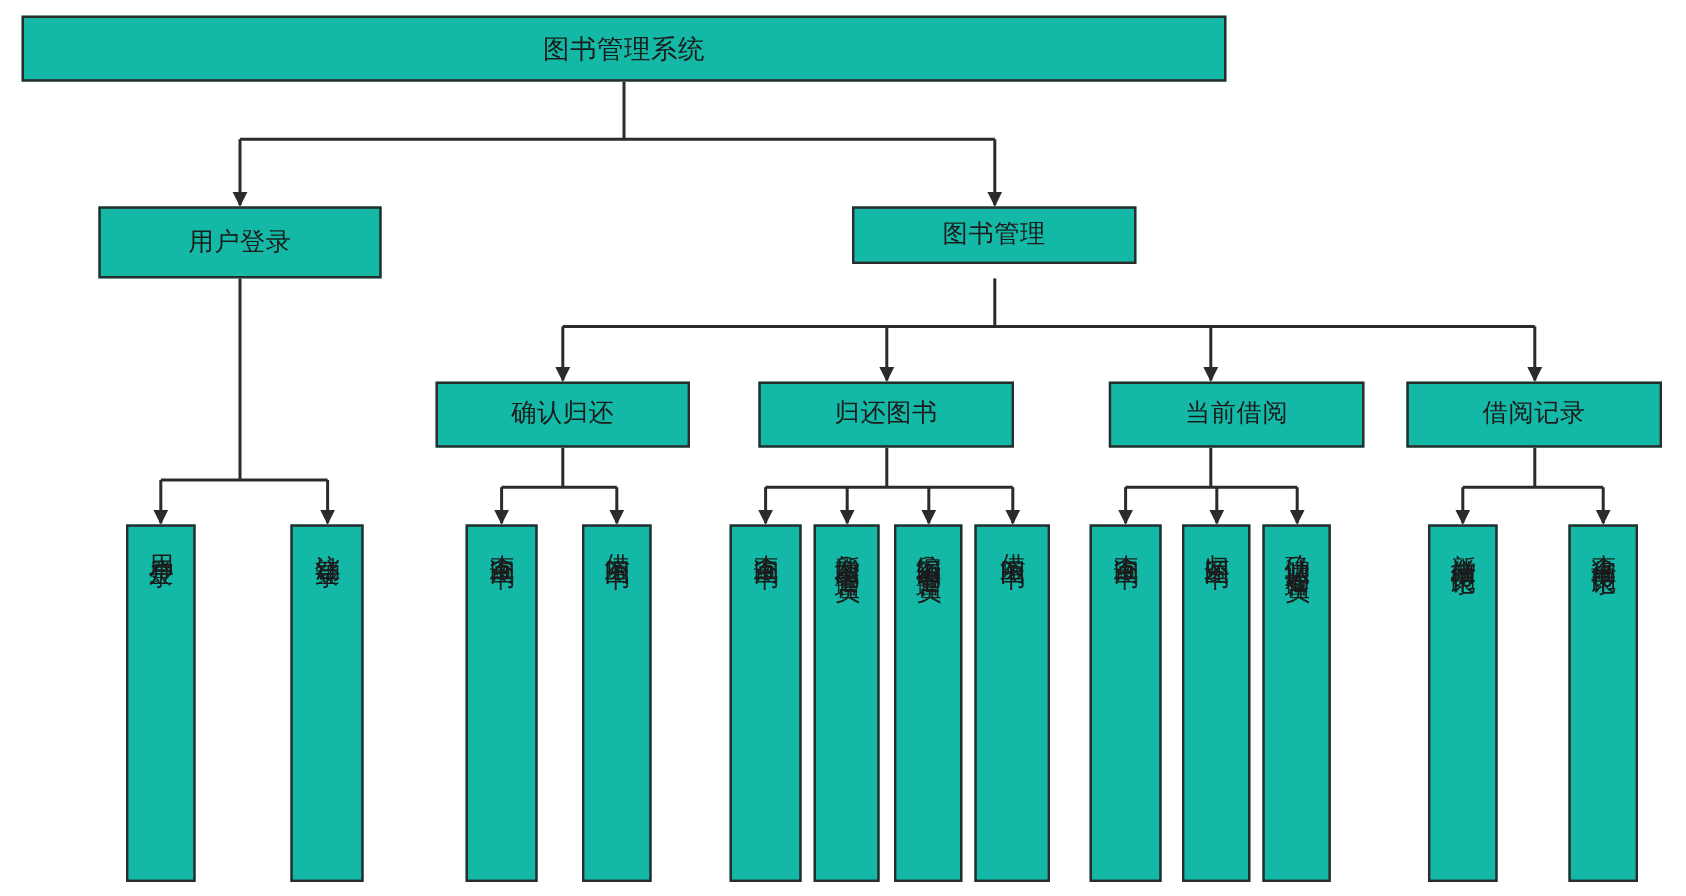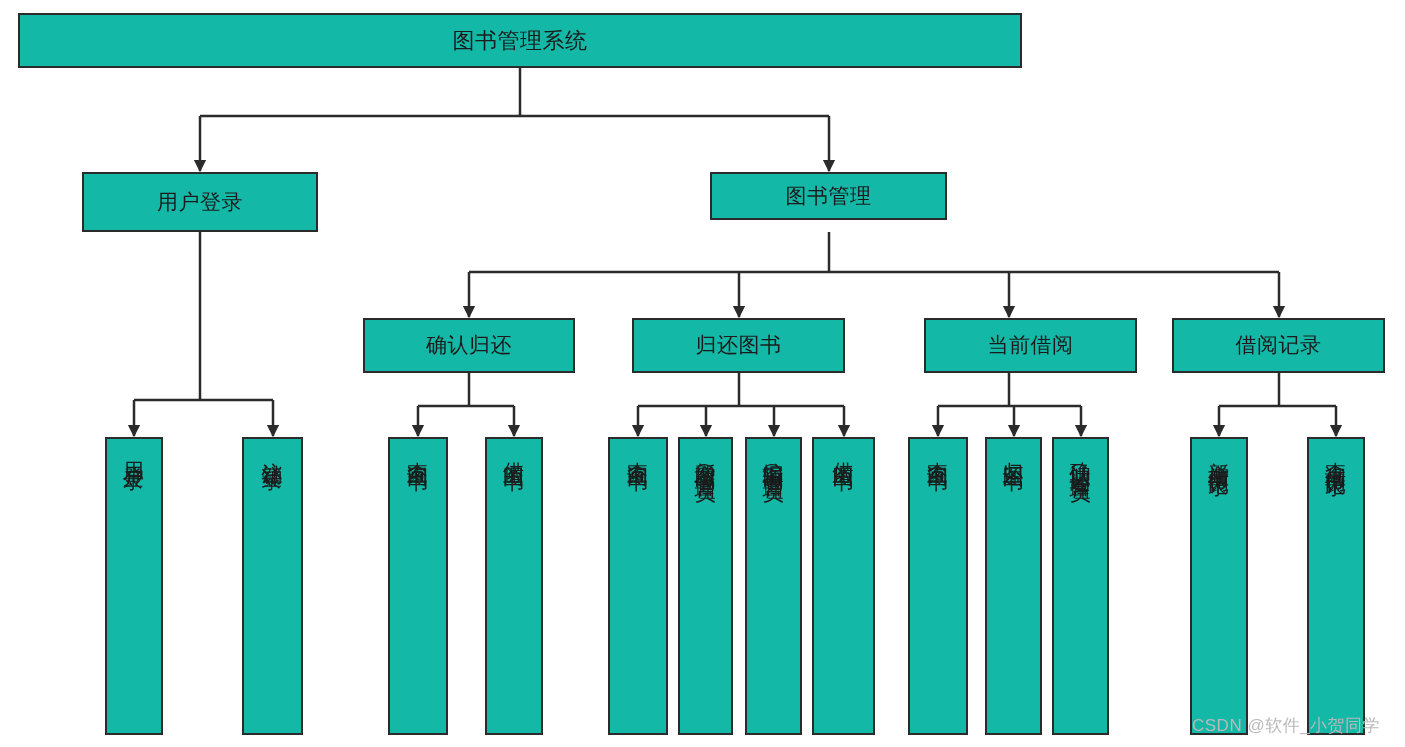--- a/index.html
+++ b/index.html
@@ -171,14 +171,13 @@
       <div class="node vertical" style="left: 1052px; top: 437px; width: 57px; height: 298px;">
         <span class="label">确认归还（管理员）</span>
       </div>
       <div class="node vertical" style="left: 1190px; top: 437px; width: 58px; height: 298px;">
         <span class="label">新增借阅记录</span>
       </div>
       <div class="node vertical" style="left: 1307px; top: 437px; width: 58px; height: 298px;">
         <span class="label">查询借阅记录</span>
       </div>
     </div>
-  <div class="watermark" style="left: 1192px; top: 714px;">CSDN @软件_小贺同学</div>
 </div>
 
 </body></html>

